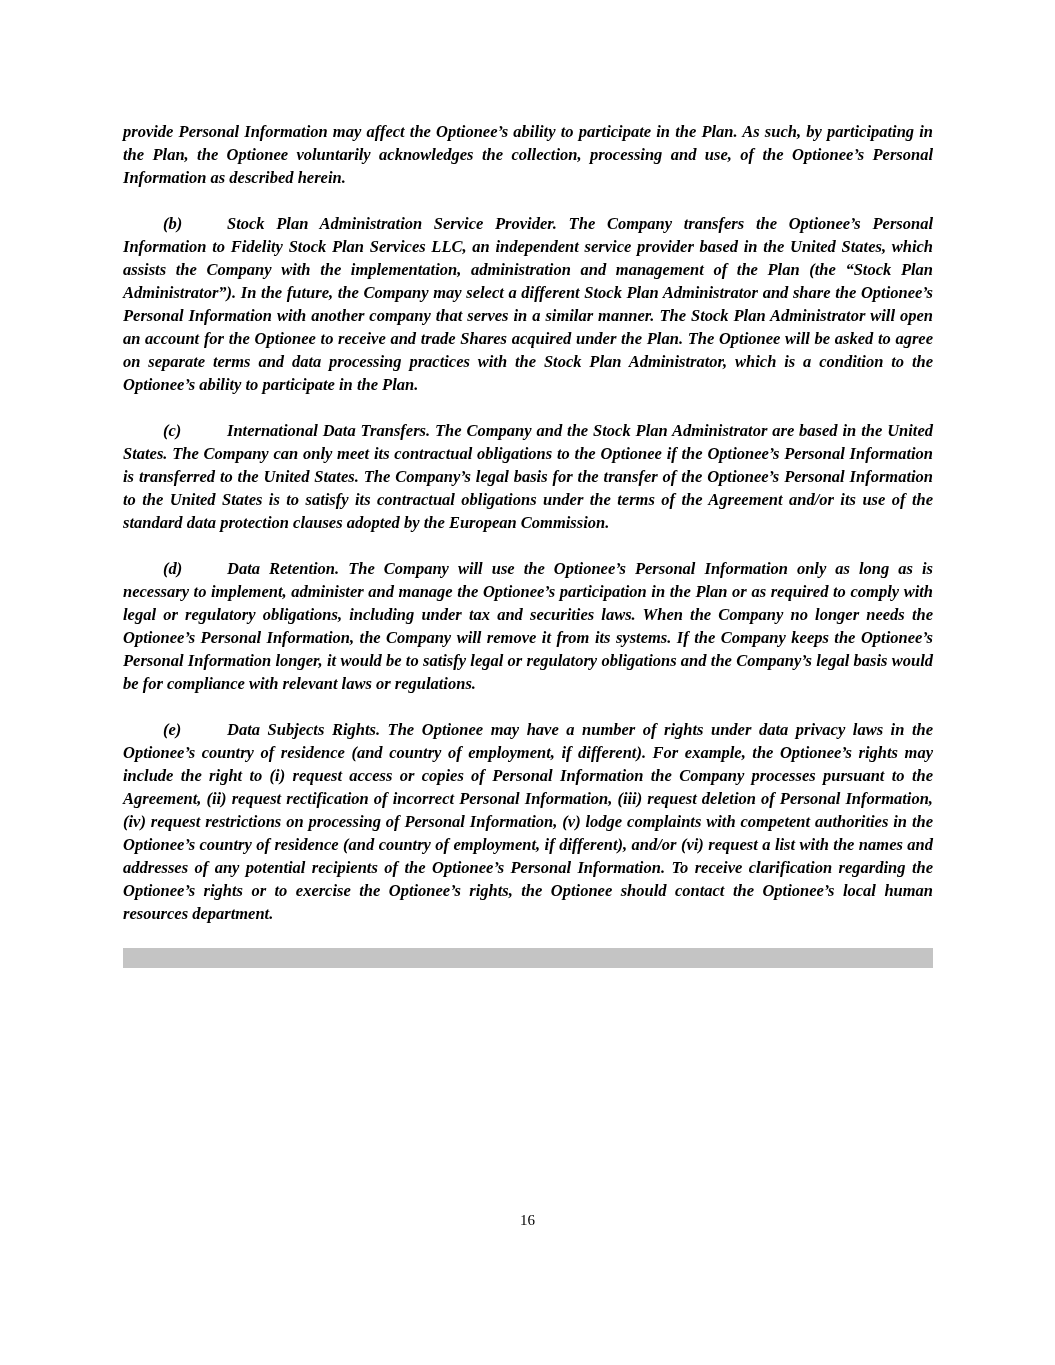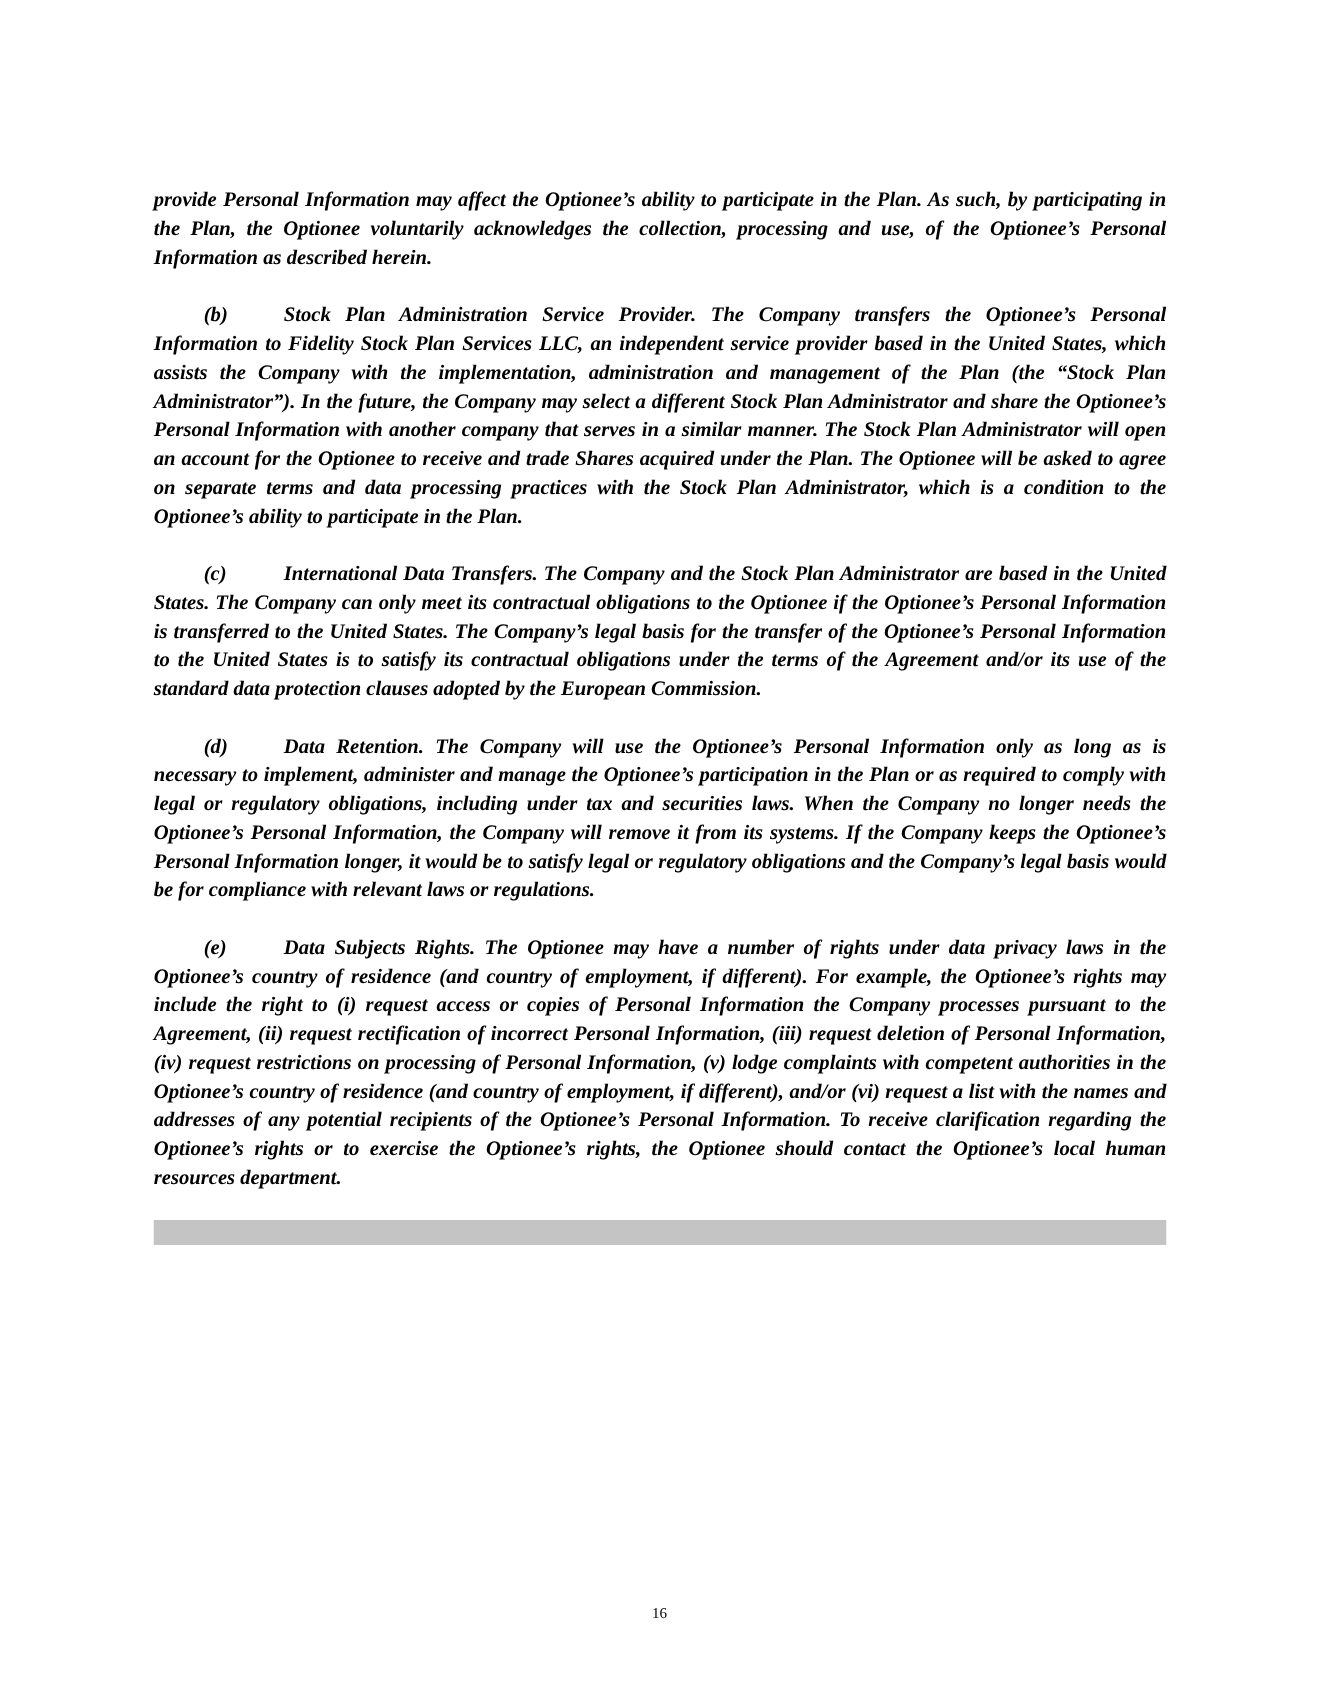--- a/index.html
+++ b/index.html
@@ -11,21 +11,20 @@
     height: 1365px;
     position: relative;
     font-family: "Liberation Serif", "DejaVu Serif", serif;
     color: #000000;
   }
   .page-content {
     position: absolute;
     left: 123px;
     top: 120px;
     width: 810px;
-    margin-top: 28px;
   }
   p.para {
     font-size: 16.5px;
     line-height: 23px;
     font-weight: bold;
     font-style: italic;
     text-align: justify;
     margin-bottom: 23px;
     color: #000000;
   }
@@ -41,24 +40,24 @@
   }
   .graybar {
     width: 100%;
     height: 20px;
     background: #c4c4c4;
     margin-top: 2px;
   }
   .page-footer {
     position: absolute;
     left: 0;
-    top: 1283px;
+    top: 1212px;
     width: 1055px;
     text-align: center;
-    font-size: 12px;
+    font-size: 15px;
     font-weight: normal;
     font-style: normal;
     color: #000000;
   }
 </style>
 </head>
 <body>
 
 <div class="page-content">
 

